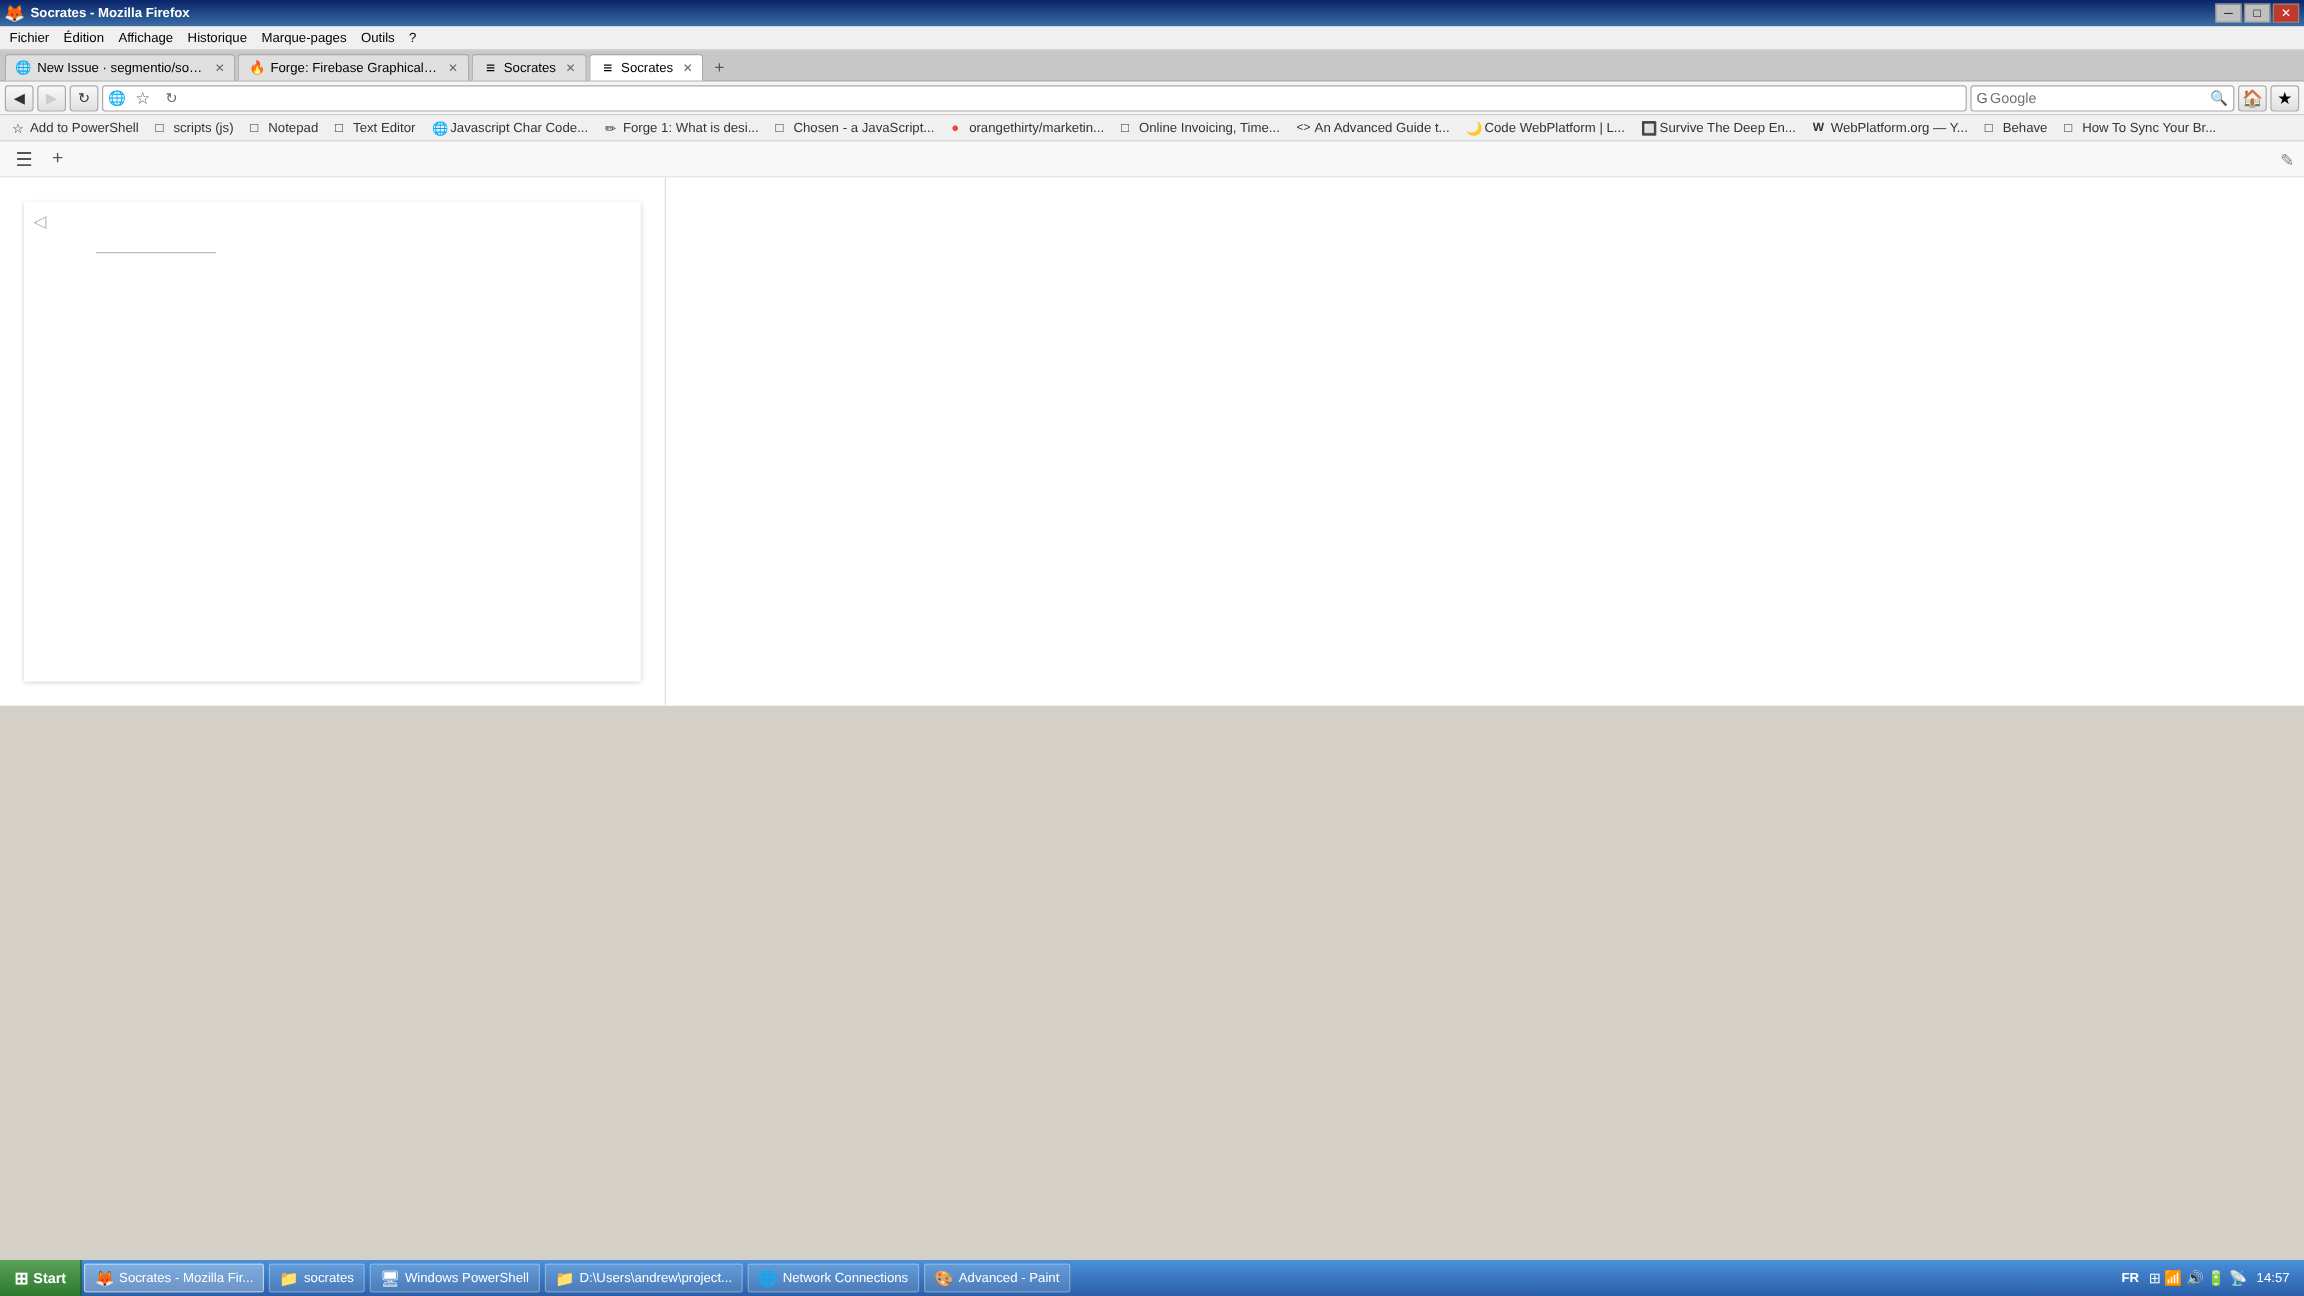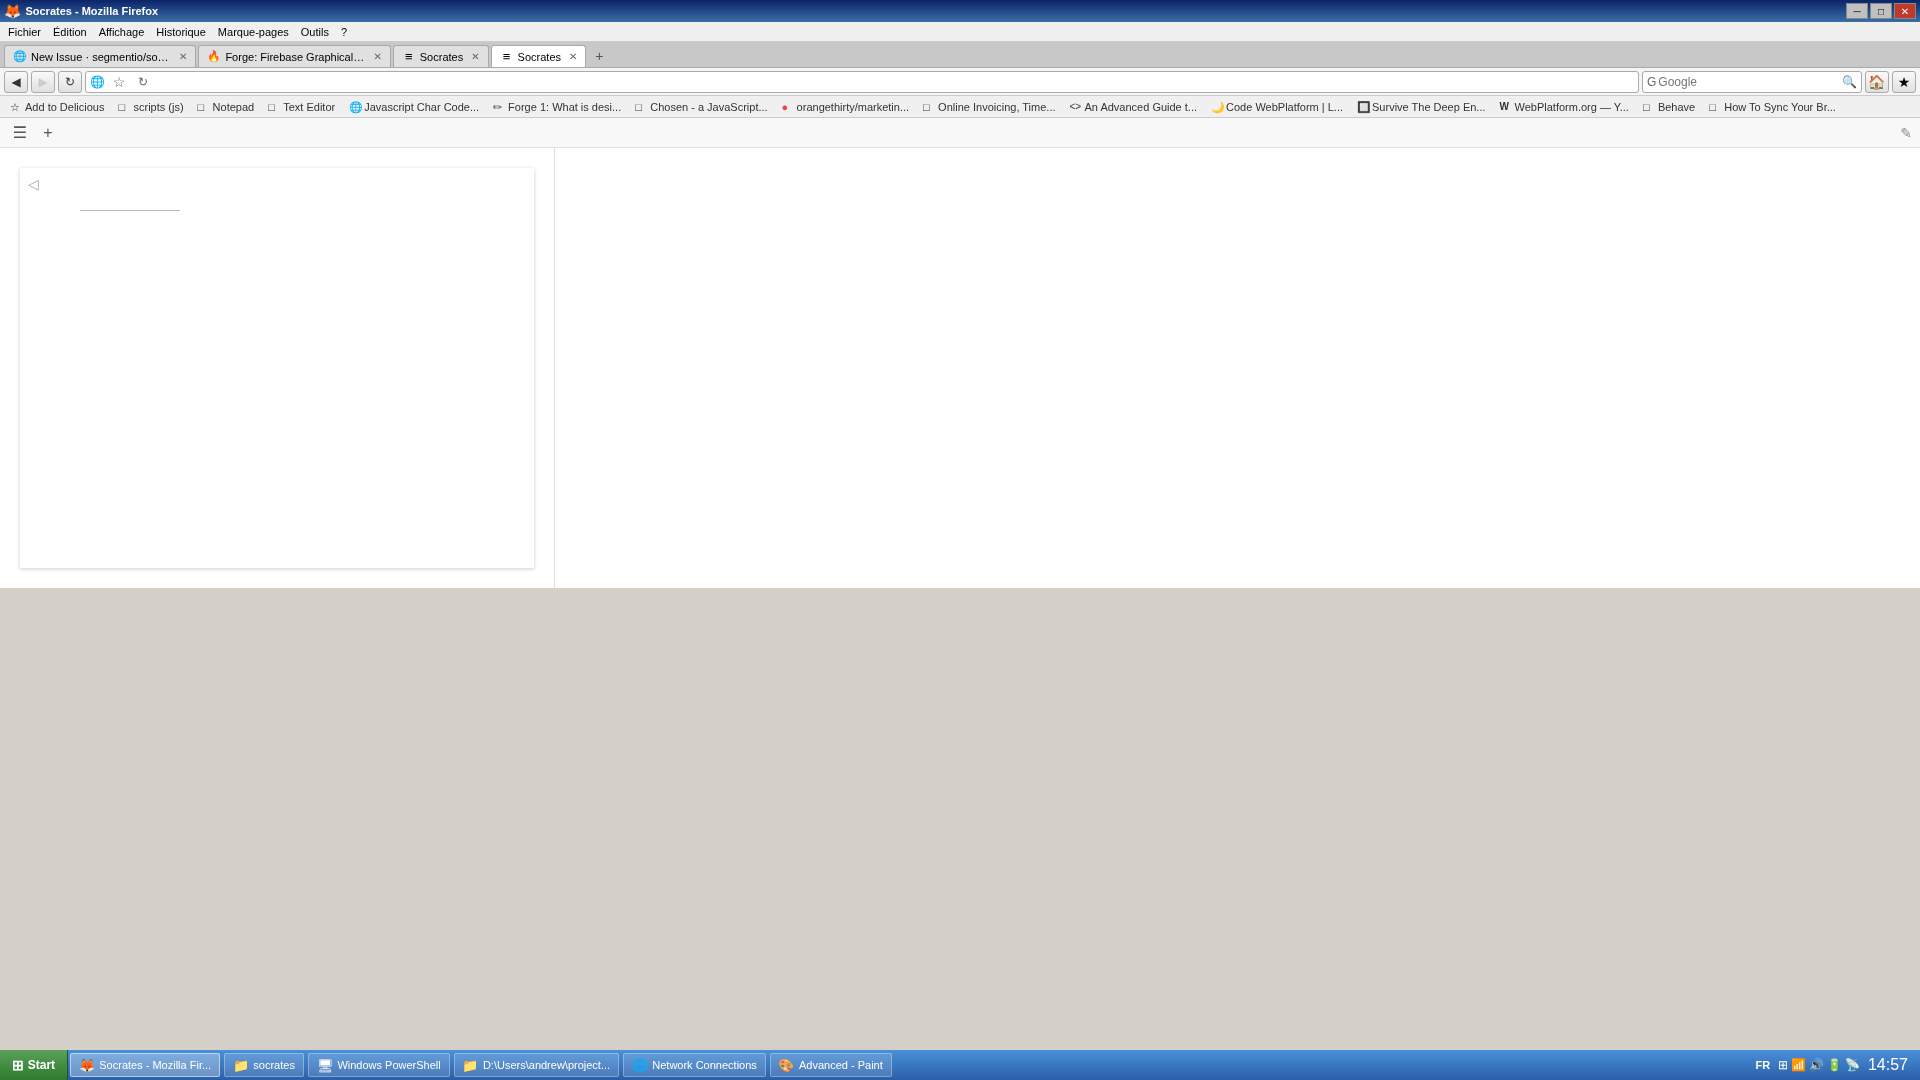--- a/index.html
+++ b/index.html
@@ -338,21 +338,21 @@
       padding: 0 4px;
     }
     #system-tray {
       display: flex;
       align-items: center;
       gap: 3px;
     }
     .tray-icon { font-size: 12px; color: white; }
     #clock {
       color: white;
-      font-size: 16px;
+      font-size: 11px;
       padding: 0 4px;
     }
 
     
     #page-split {
       display: flex;
       height: 100%;
     }
     #left-panel {
       width: 555px;
@@ -429,21 +429,21 @@
     <input id="search-bar" type="text" placeholder="Google" style="">
     <button id="search-submit">🔍</button>
   </div>
   <button class="home-btn">🏠</button>
   <button class="bookmark-btn">★</button>
 </div>
 
 <div id="bookmarks-bar">
   <div class="bookmark-item">
     <span class="bookmark-favicon">☆</span>
-    <span>Add to Delicious</span>
+    <span>Add to PowerShell</span>
   </div>
   <div class="bookmark-item">
     <span class="bookmark-favicon">□</span>
     <span>scripts (js)</span>
   </div>
   <div class="bookmark-item">
     <span class="bookmark-favicon">□</span>
     <span>Notepad</span>
   </div>
   <div class="bookmark-item">

